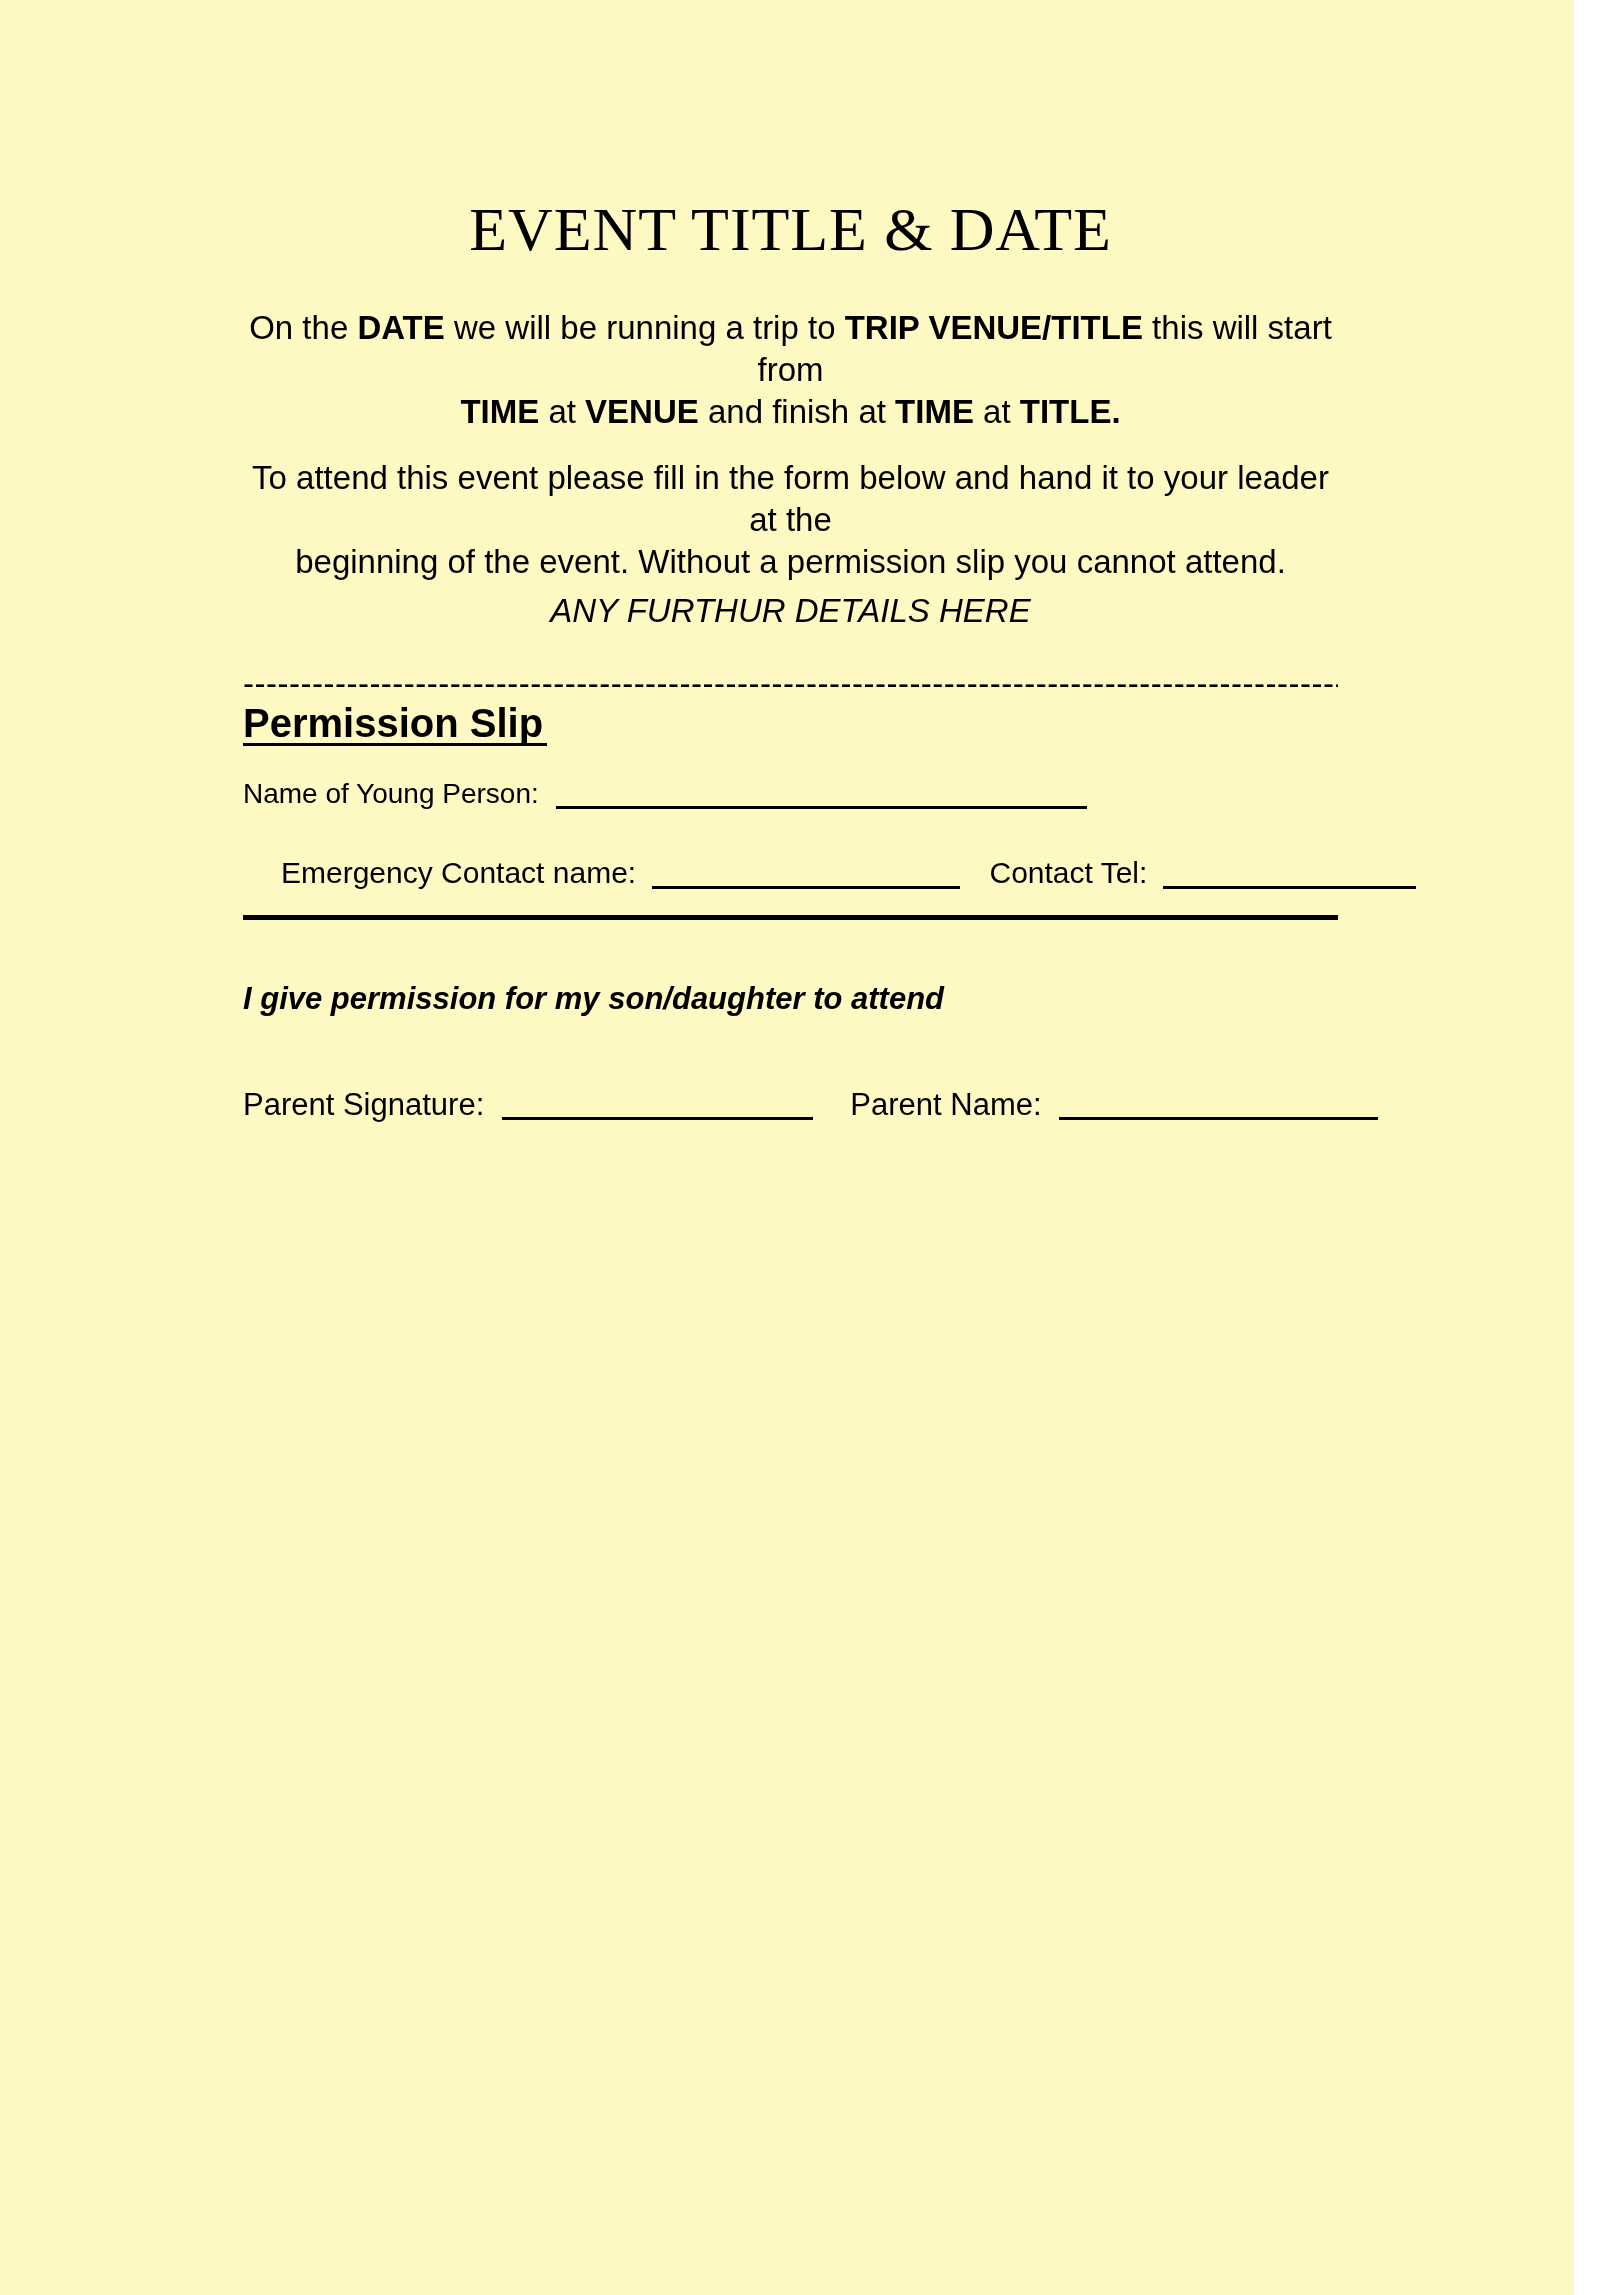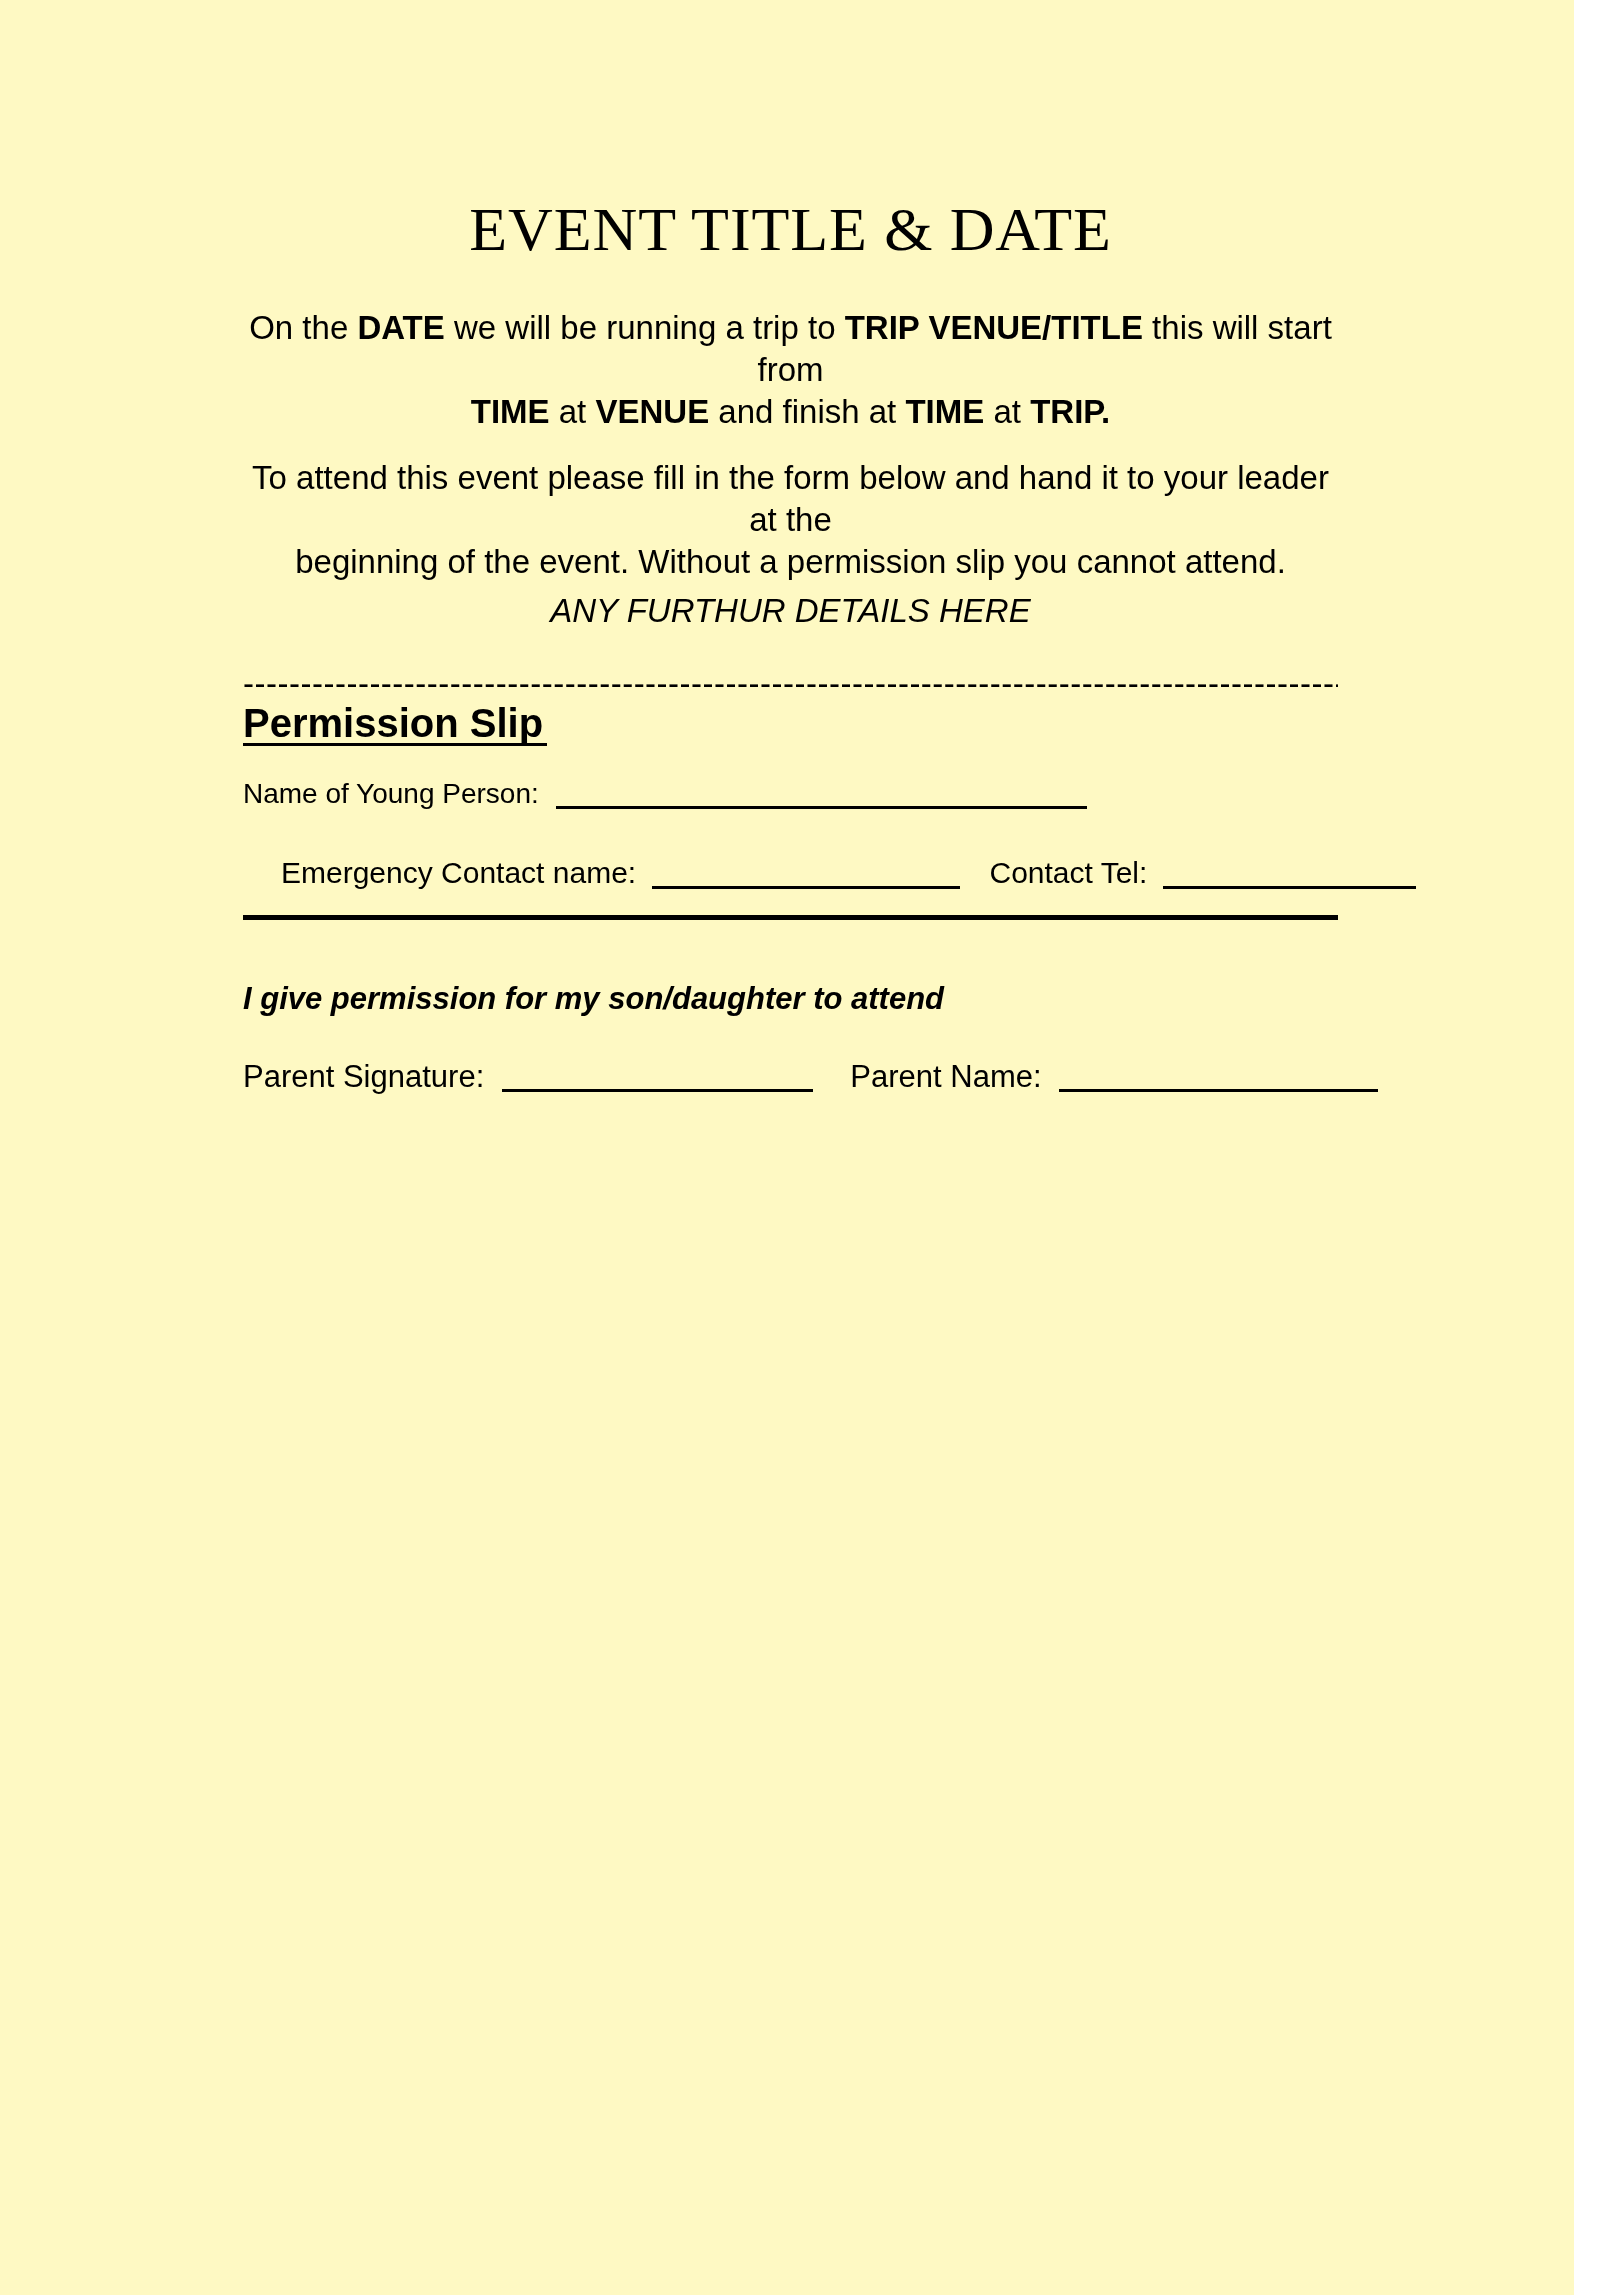--- a/index.html
+++ b/index.html
@@ -63,21 +63,21 @@
     border-bottom: 3.7px solid #000;
     padding-right: 3.7px;
   }
   .field-row {
     white-space: nowrap;
     font-size: 33px;
   }
   .row-name      { margin-top: 26px; line-height: 44px; font-size: 28px; }
   .row-emergency { margin-top: 37px; line-height: 40px; font-size: 30px; margin-left: 38px; }
   .row-allergies { margin-top: 35px; line-height: 42px; font-size: 33px; }
-  .row-parent    { margin-top: 37px; line-height: 42px; font-size: 31px; }
+  .row-parent    { margin-top: 65px; line-height: 42px; font-size: 31px; }
   .blank {
     display: inline-block;
     height: 0;
     border-bottom: 3.7px solid #000;
     position: relative;
     top: 5.5px;
   }
   .blank-name        { width: 531px; margin-left: 9.2px; }
   .blank-emergency   { width: 308px; margin-left: 7.3px; }
   .blank-contact-tel { width: 253px; margin-left: 7.3px; }
@@ -103,21 +103,21 @@
 </head>
 <body>
 
 <div class="page">
   <div class="content">
 
     <h1 class="doc-title">EVENT TITLE &amp; DATE</h1>
 
     <p class="para intro-para">
       <span><span>On the </span><span class="b">DATE</span><span> we will be running a trip to </span><span class="b">TRIP VENUE/TITLE</span><span> this will start from</span></span><br>
-      <span><span class="b">TIME</span><span> at </span><span class="b">VENUE</span><span> and finish at </span><span class="b">TIME</span><span> at </span><span class="b">TRIP.</span></span>
+      <span><span class="b">TIME</span><span> at </span><span class="b">VENUE</span><span> and finish at </span><span class="b">TIME</span><span> at </span><span class="b">TITLE.</span></span>
     </p>
 
     <p class="para instructions-para">
       <span>To attend this event please fill in the form below and hand it to your leader at the</span><br>
       <span>beginning of the event. Without a permission slip you cannot attend.</span>
     </p>
 
     <p class="details-note">ANY FURTHUR DETAILS HERE</p>
 
     <div class="dashed-divider">--------------------------------------------------------------------------------------------------------</div>

